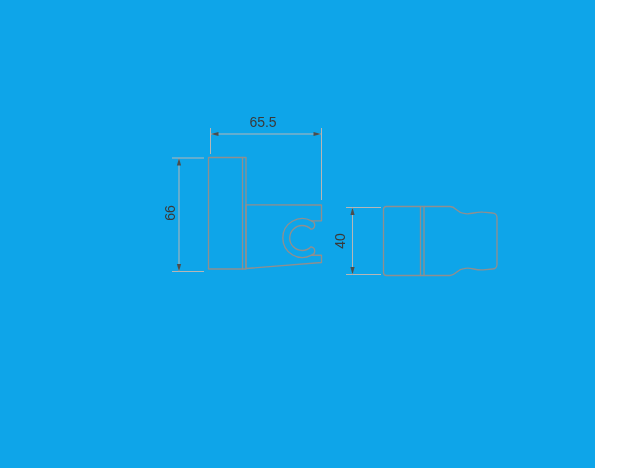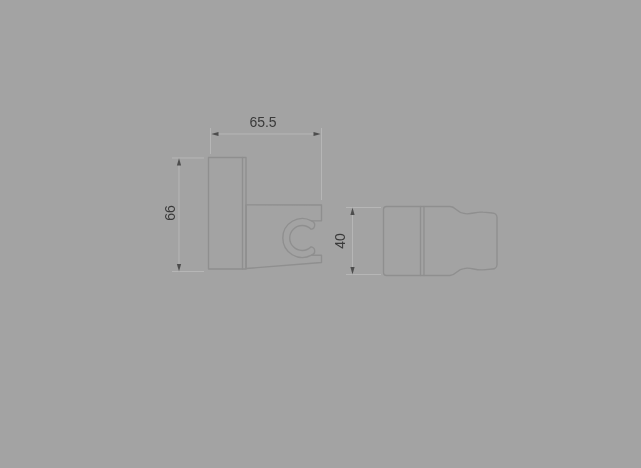--- a/index.html
+++ b/index.html
@@ -2,23 +2,23 @@
 <html><head>
 <meta charset="utf-8">
 <style>
   html, body {
     margin: 0;
     padding: 0;
     background: #ffffff;
   }
   .canvas {
     position: relative;
-    width: 641px;
+    width: 595px;
     height: 468px;
-    background: #a3a3a3;
+    background: #0ea5e9;
     overflow: hidden;
     font-family: "Liberation Sans", sans-serif;
   }
   svg { display: block; }
 
   
   .outline {
     fill: none;
     stroke-width: 1.35;
     stroke-linejoin: round;

